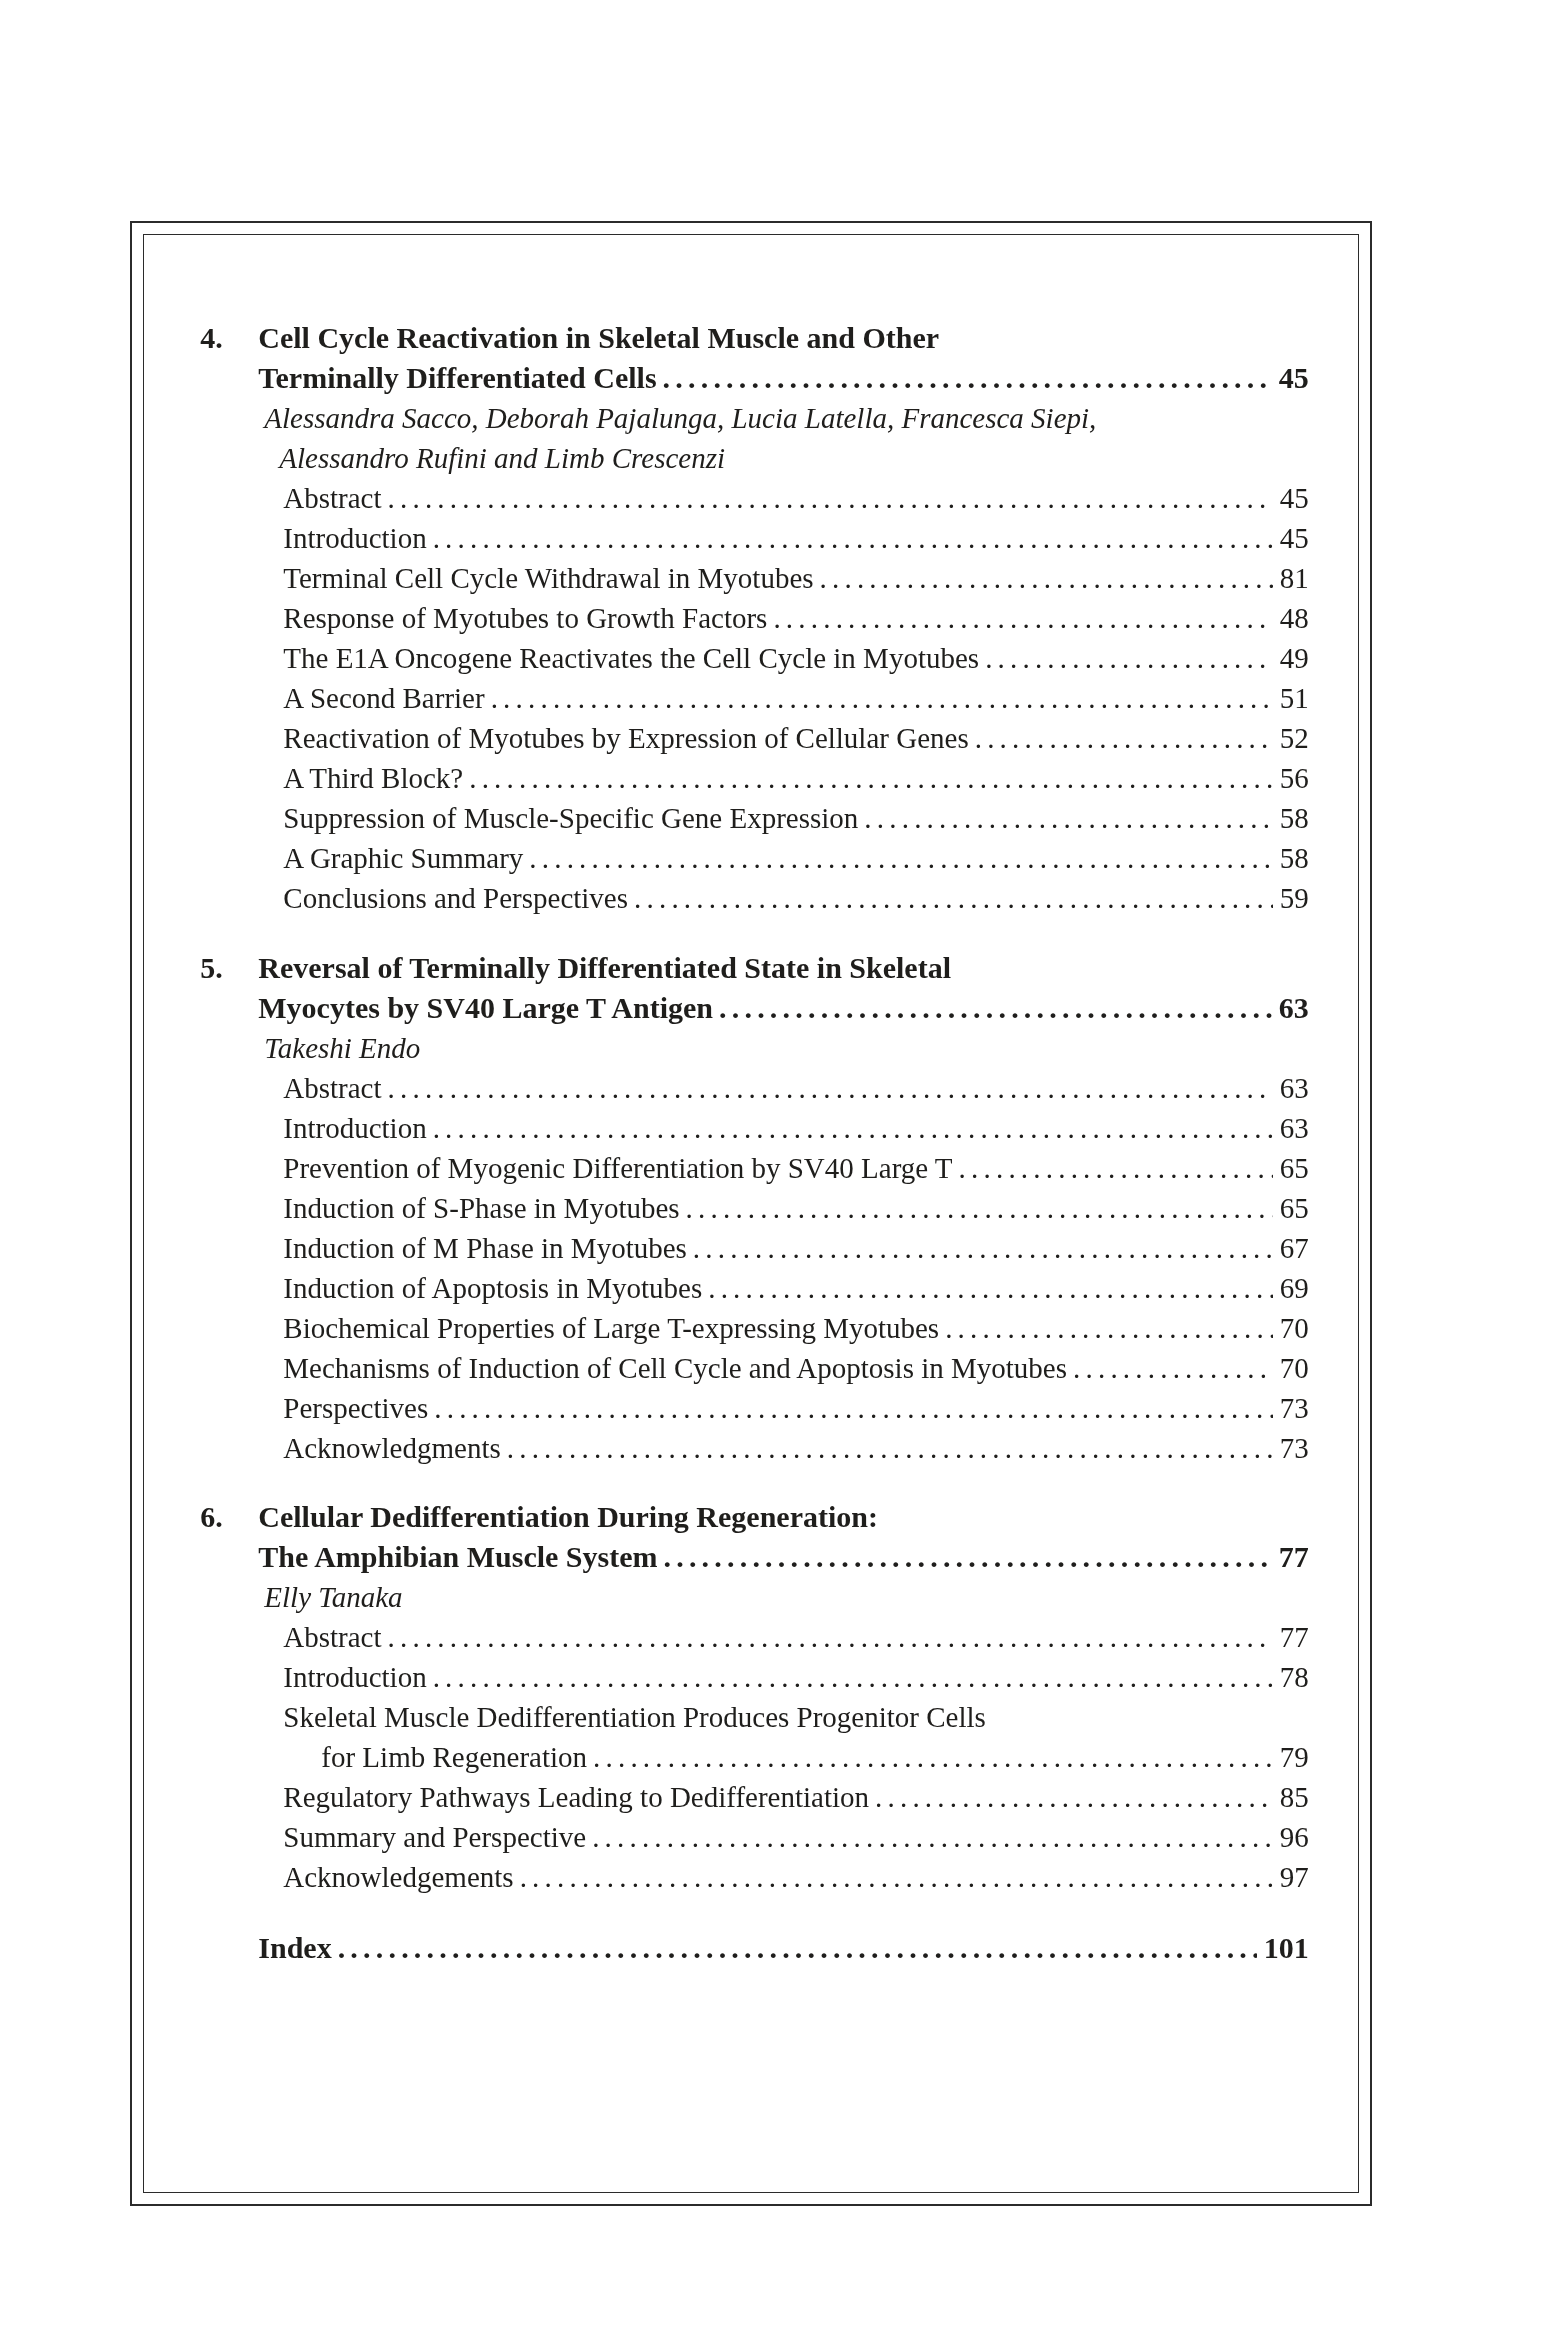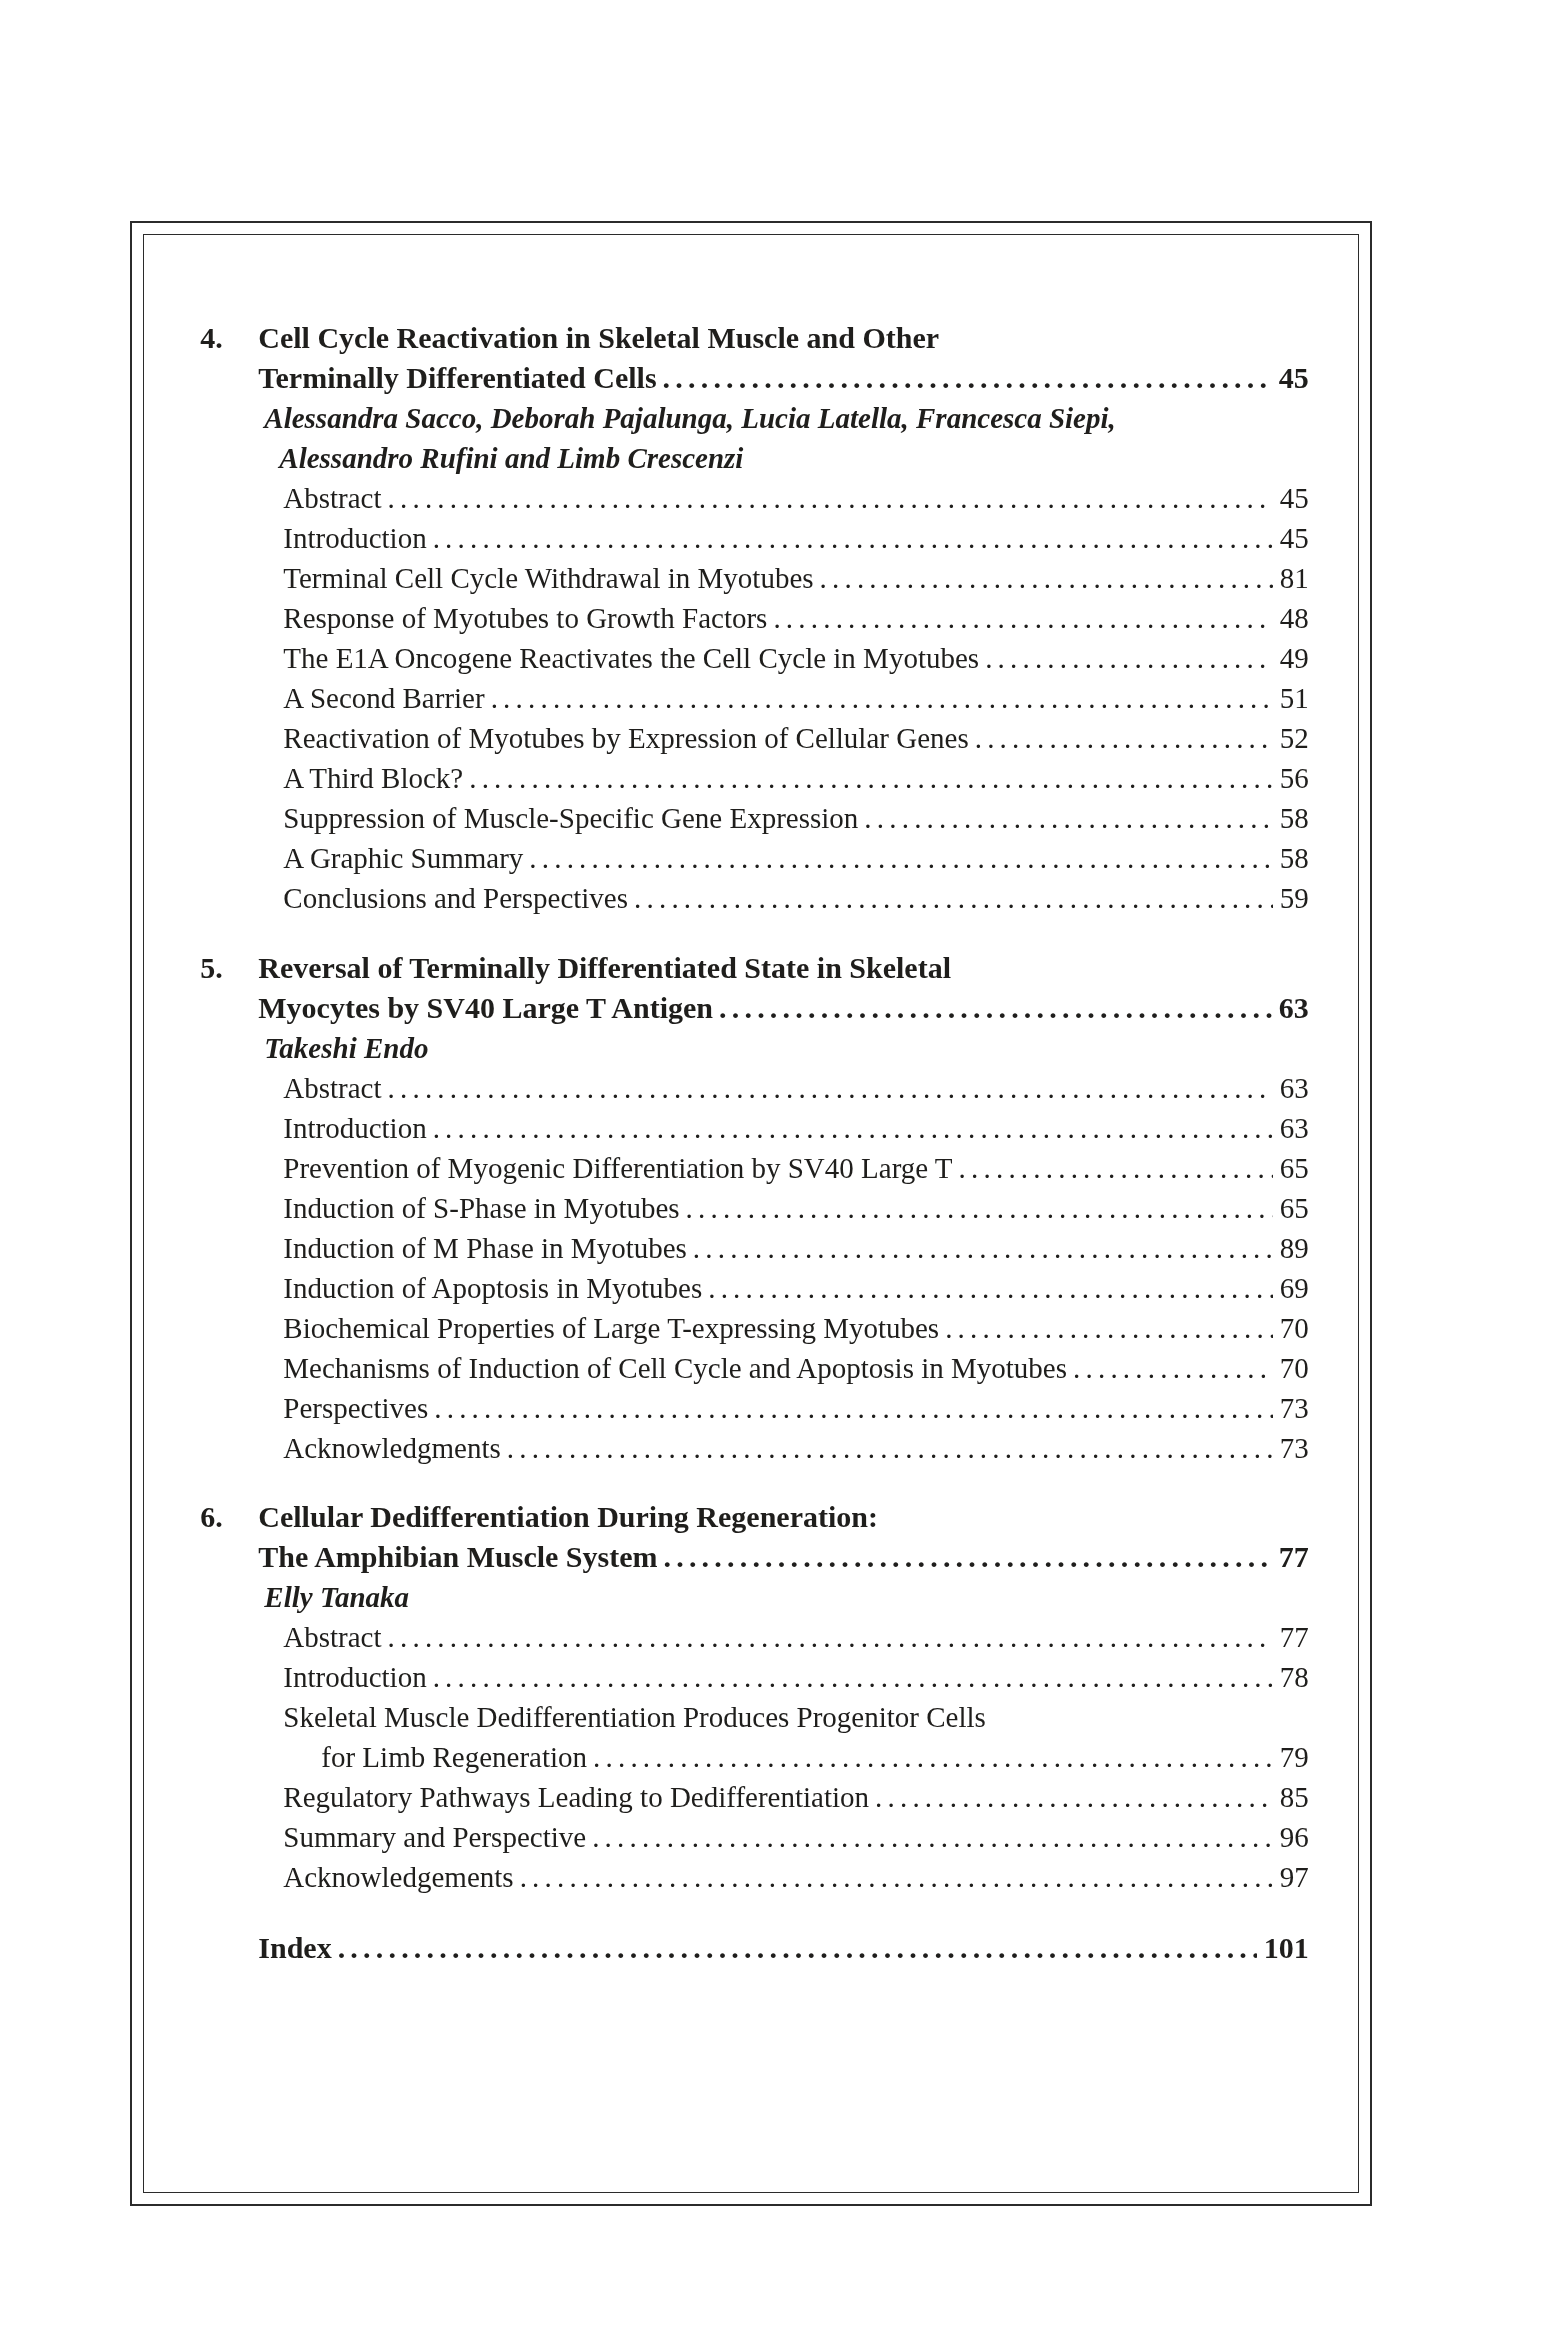--- a/index.html
+++ b/index.html
@@ -42,21 +42,21 @@
   .chapter, .chapter_cont{
     font-weight:bold;
     font-size:30px;
   }
   .num{
     display:inline-block;
     flex:0 0 58px;
     width:58px;
   }
   .chapter_cont{ margin-left:58px; }
-  .author, .author2{ font-style:italic;font-weight:bold; }
+  .author, .author2{ font-style:italic; }
   .author{ margin-left:64px; }
   .author2{ margin-left:79px; }
   .entry{ margin-left:83px; }
   .entry_cont{ margin-left:121px; }
   .leader{
     flex:1 1 auto;
     min-width:12px;
     overflow:hidden;
     white-space:nowrap;
     margin:0 7px 0 6px;
@@ -186,21 +186,21 @@
               <span class="pg">65</span>
             </div>
             <div class="row entry">
               <span class="txt">Induction of S-Phase in Myotubes</span>
               <span class="leader"></span>
               <span class="pg">65</span>
             </div>
             <div class="row entry">
               <span class="txt">Induction of M Phase in Myotubes</span>
               <span class="leader"></span>
-              <span class="pg">89</span>
+              <span class="pg">67</span>
             </div>
             <div class="row entry">
               <span class="txt">Induction of Apoptosis in Myotubes</span>
               <span class="leader"></span>
               <span class="pg">69</span>
             </div>
             <div class="row entry">
               <span class="txt">Biochemical Properties of Large T-expressing Myotubes</span>
               <span class="leader"></span>
               <span class="pg">70</span>

